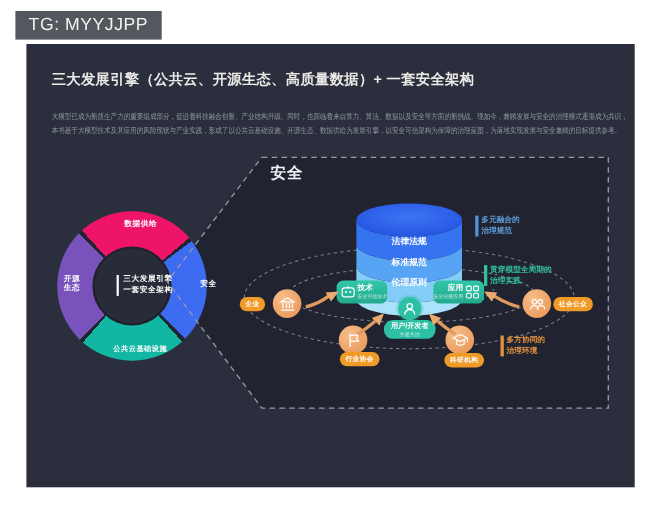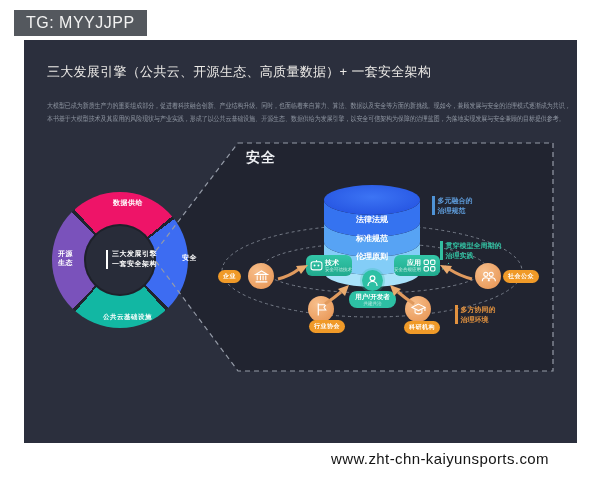--- a/index.html
+++ b/index.html
@@ -2,21 +2,21 @@
 <html><head>
 <meta charset="utf-8">
 <style>
   html,body{margin:0;padding:0;background:#e9e9e9;}
   #stage{position:relative;width:600px;height:480px;background:#ffffff;overflow:hidden;
          font-family:"Liberation Sans","DejaVu Sans",sans-serif;}
   .abs{position:absolute;}
   #badge{left:14px;top:10px;height:26px;line-height:26px;padding:0 12px;background:#54585e;
          color:#f2f2f2;font-size:16px;letter-spacing:.5px;}
   #slide{left:24px;top:40px;width:553px;height:403px;background:#2b2f3d;}
-  #slide-title{left:47px;top:63px;width:470px;color:#eceae7;font-size:13px;font-weight:normal;letter-spacing:.3px;}
+  #slide-title{left:47px;top:63px;width:470px;color:#eceae7;font-size:13px;font-weight:bold;letter-spacing:.3px;}
   .body-line{left:47px;color:#8f96a2;font-size:7px;white-space:nowrap;transform:scaleX(.85);transform-origin:0 0;}
   #body-line-1{top:101px;} #body-line-2{top:114px;}
   
   #donut{left:52px;top:192px;width:136px;height:136px;border-radius:50%;
     background:conic-gradient(from -42deg,
       #ee1468 0deg 92deg, #20242f 92deg 95deg,
       #3d6cf2 95deg 177deg, #20242f 177deg 180deg,
       #12b7a3 180deg 263deg, #20242f 263deg 266deg,
       #7a52bb 266deg 357deg, #20242f 357deg 360deg);}
   #donut-hole{left:84px;top:224px;width:72px;height:72px;border-radius:50%;background:#282c39;
@@ -210,15 +210,14 @@
     </div>
   </div>
   <div class="abs annot" id="annot-env">
     <div class="bar"></div>
     <div class="txt">
       <div>多方协同的</div>
       <div>治理环境</div>
     </div>
   </div>
 
-  <div class="abs" id="url-bar">www.zht-chn-kaiyunsports.com</div>
 
 </div>
 
 </body></html>

